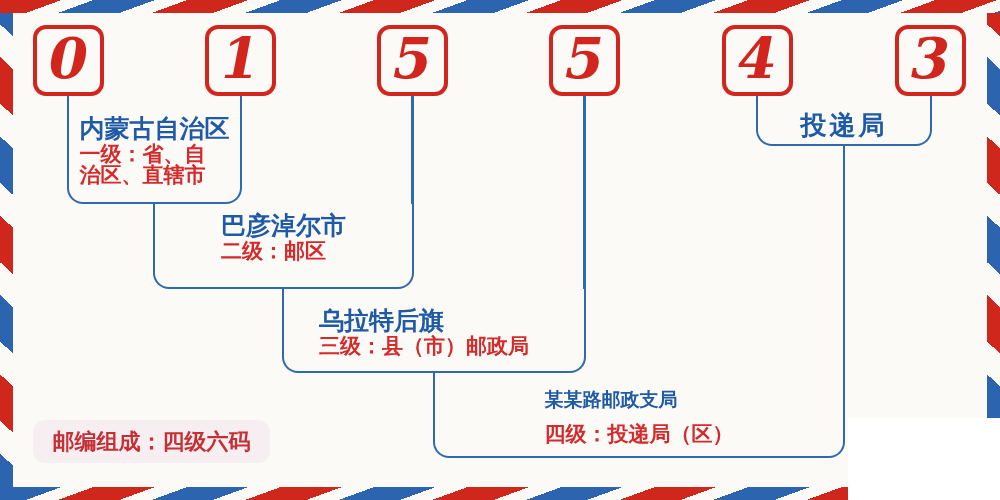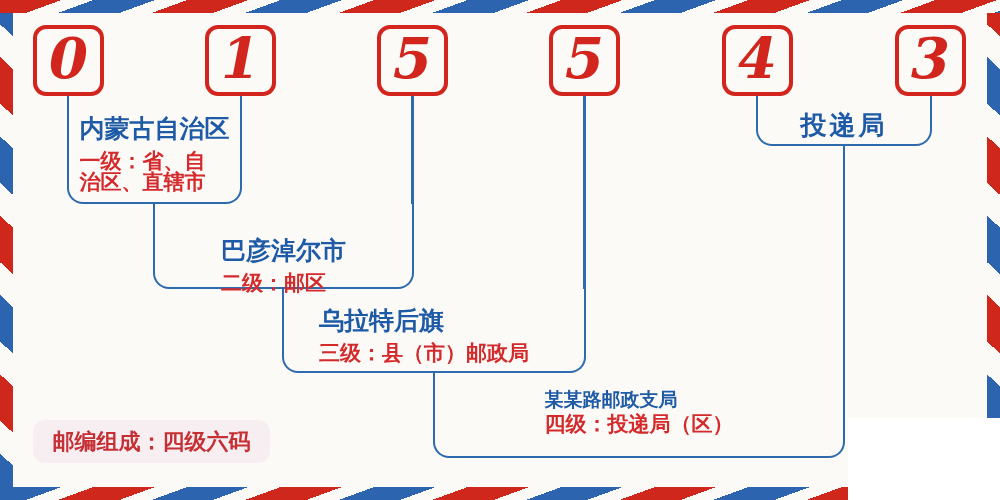--- a/index.html
+++ b/index.html
@@ -37,22 +37,22 @@
     position:absolute; box-sizing:border-box;
     border:2.5px solid var(--blue); border-top:none;
     border-bottom-left-radius:16px; border-bottom-right-radius:16px;
   }
   .vline { position:absolute; width:2.5px; background:var(--blue); }
 
   
   .label { position:absolute; transform:translateX(-50%); white-space:nowrap; }
   .lvl-name { font-size:25px; font-weight:700; color:var(--text-blue); line-height:1.15; }
   .lvl-name.sm { font-size:19px; }
-  .lvl-desc { font-size:21px; font-weight:700; color:var(--text-red); line-height:21px; margin-top:7px; }
-  .lvl-desc.wide { margin-top:3px; }
+  .lvl-desc { font-size:21px; font-weight:700; color:var(--text-red); line-height:21px; }
+  .lvl-desc.wide { margin-top:13px; }
   .pj-name { font-size:26px; font-weight:700; color:var(--text-blue); letter-spacing:3px; }
 
   .badge {
     position:absolute; left:33px; top:420px; width:237px; height:43px;
     background:var(--badge-bg); border-radius:12px;
     display:flex; align-items:center; justify-content:center;font-family:Liberation Mono, monospace;
   }
   .badge-text { font-size:22px; font-weight:700; color:var(--badge-red); }
 </style>
 </head>
@@ -95,21 +95,21 @@
   <div class="vline" style="left:842.75px; top:144px; height:229px"></div>
 
   <div class="label" style="left:154.5px; top:115px">
     <div class="lvl-name">内蒙古自治区</div>
     <div class="lvl-desc">
       <div>一级：省、自</div>
       <div>治区、直辖市</div>
     </div>
   </div>
 
-  <div class="label" style="left:283.5px; top:237px">
+  <div class="label" style="left:283.5px; top:212px">
     <div class="lvl-name">巴彦淖尔市</div>
     <div class="lvl-desc">二级：邮区</div>
   </div>
 
   <div class="label" style="left:424px; top:307px">
     <div class="lvl-name">乌拉特后旗</div>
     <div class="lvl-desc">三级：县（市）邮政局</div>
   </div>
 
   <div class="label" style="left:639px; top:389px">

